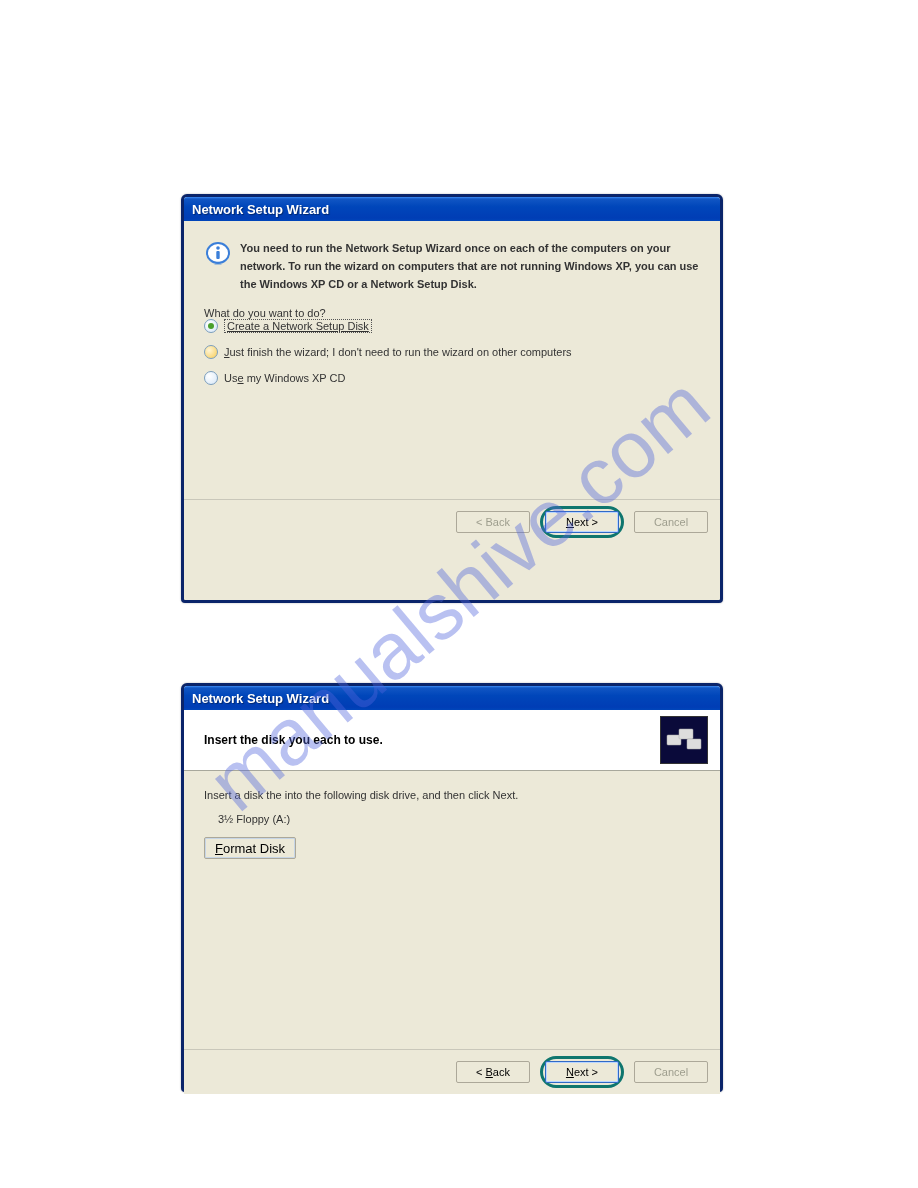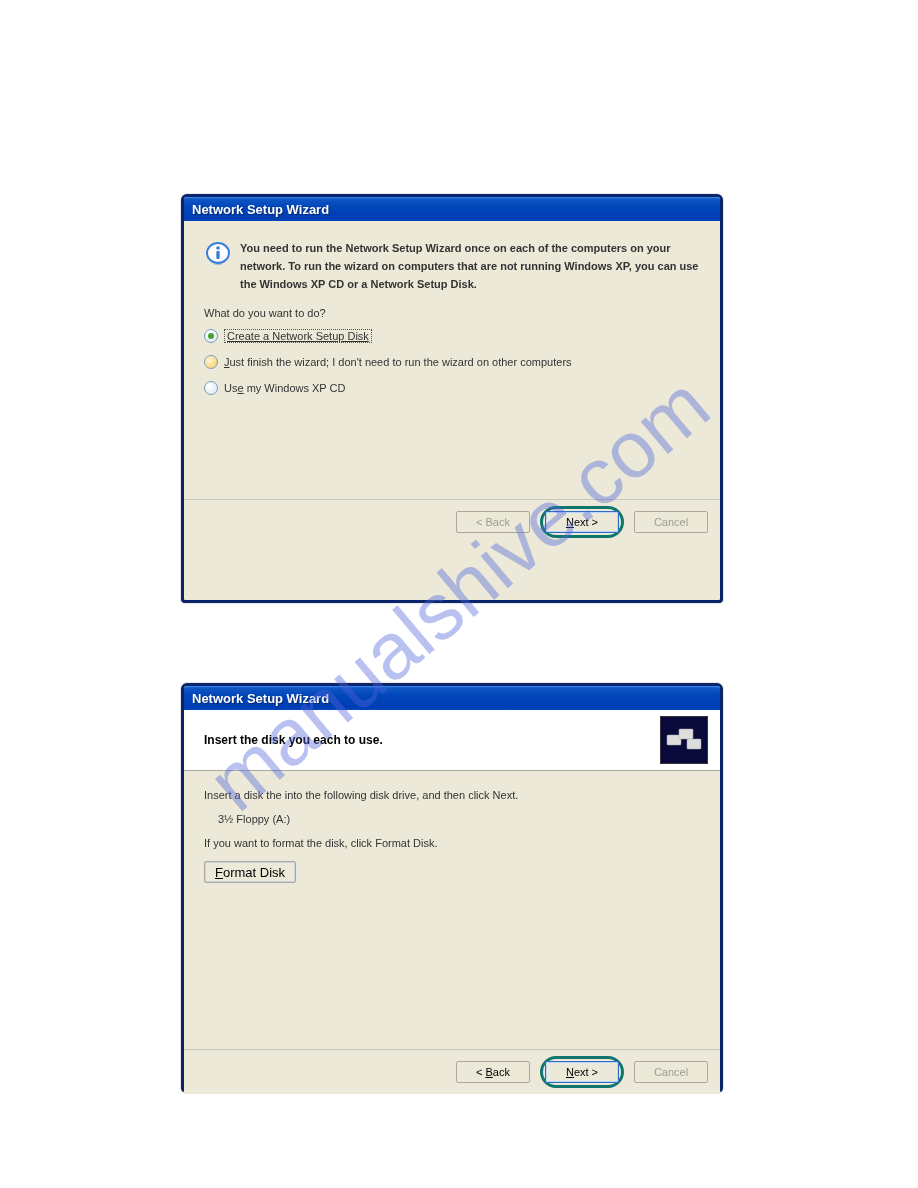--- a/index.html
+++ b/index.html
@@ -78,21 +78,21 @@
   .info-row {
     display: flex;
     gap: 8px;
     margin-bottom: 14px;
   }
   .info-icon {
     width: 28px; height: 28px; flex-shrink: 0;
     position: relative;
   }
   .info-text { line-height: 18px; font-weight: bold; }
-  .prompt { margin-bottom: 10px; }
+  .prompt { }
   .radio-row {
     display: flex;
     align-items: center;
     gap: 6px;
     margin-bottom: 12px;
     text-align: right;
   }
   .radio {
     width: 12px; height: 12px; border-radius: 50%;
     border: 1px solid #7b9ebd;
@@ -211,21 +211,20 @@
           <rect x="2" y="10" width="14" height="10" rx="1"></rect>
           <rect x="14" y="4" width="14" height="10" rx="1"></rect>
           <rect x="22" y="14" width="14" height="10" rx="1"></rect>
         </g>
       </svg>
     </div>
   </div>
   <div class="body-pane">
     <div class="line">Insert a disk the into the following disk drive, and then click Next.</div>
     <div class="line indent">3½ Floppy (A:)</div>
-    <div class="line">If you want to format the disk, click Format Disk.</div>
     <button class="small-btn"><span class="u">F</span><span>ormat Disk</span></button>
   </div>
   <div class="footer">
     <button class="btn"><span>&lt; </span><span class="u">B</span><span>ack</span></button>
     <span class="next-wrap">
       <button class="btn"><span class="u">N</span><span>ext &gt;</span></button>
     </span>
     <button class="btn" disabled="">Cancel</button>
   </div>
 </div>

